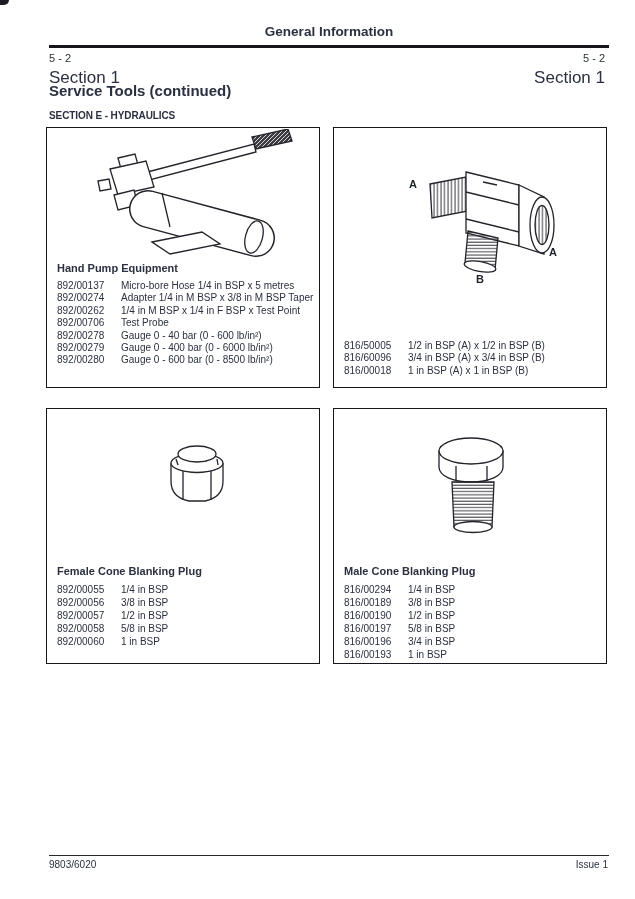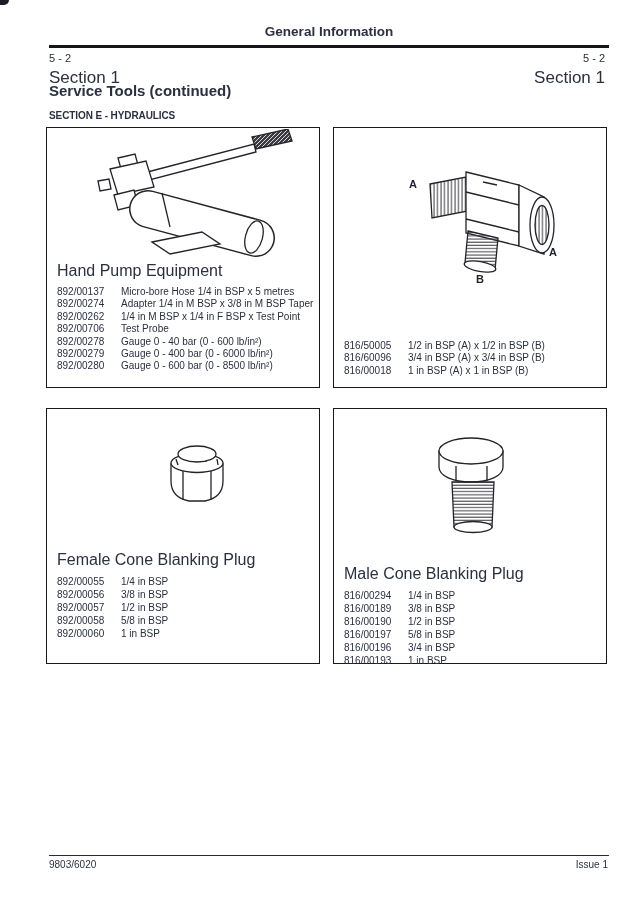--- a/index.html
+++ b/index.html
@@ -13,21 +13,21 @@
   .thick-rule{left:49px;width:560px;top:45px;height:3px;background:#15151a;}
   .pageno{font-size:11px;top:52px;}
   .doc-title{left:49px;top:82px;font-weight:bold;font-size:15px;}
   .doc-subtitle{left:49px;top:110px;font-weight:bold;font-size:10px;letter-spacing:-0.1px;}
   .panel{position:absolute;border:1.5px solid #17171c;background:#fff;box-sizing:border-box;}
   .p-topleft{left:46px;top:127px;width:274px;height:261px;}
   .p-topright{left:333px;top:127px;width:274px;height:261px;}
   .p-botleft{left:46px;top:408px;width:274px;height:256px;}
   .p-botright{left:333px;top:408px;width:274px;height:256px;}
   .plist{position:absolute;left:10px;right:4px;}
-  .phead{font-weight:normal;font-size:16px;margin:0 0 6px 0;}
+  .phead{font-weight:bold;font-size:11px;margin:0 0 6px 0;}
   .prow{font-size:10px;line-height:12.4px;white-space:nowrap;}
   .prow-b{font-size:10px;line-height:13px;white-space:nowrap;}
   .part{display:inline-block;width:64px;}
   .footer-rule{left:49px;width:560px;top:855px;height:1px;background:#2a2a30;}
   .footer-text{font-size:10px;top:859px;}
   .scan-mark{left:0;top:0;width:9px;height:5px;background:#1c1c22;border-bottom-right-radius:5px;}
   svg{position:absolute;}
   svg text{font-family:"Liberation Sans",sans-serif;font-weight:bold;font-size:11px;fill:#1d212b;}
 </style>
 </head>
@@ -131,21 +131,21 @@
 
       <ellipse cx="38" cy="24" rx="26" ry="9.5"></ellipse>
       <line x1="17" y1="20" x2="19" y2="26"></line>
       <line x1="30" y1="17" x2="31" y2="23"></line>
       <line x1="46" y1="17" x2="47" y2="23"></line>
       <line x1="58" y1="20" x2="59" y2="26"></line>
 
       <ellipse cx="38" cy="15" rx="19" ry="8"></ellipse>
     </g>
   </svg>
-  <div class="plist" style="top:142px;">
+  <div class="plist" style="top:156px;">
     <div class="phead">Female Cone Blanking Plug</div>
     <div class="prow-b"><span class="part">892/00055</span><span>1/4 in BSP</span></div>
     <div class="prow-b"><span class="part">892/00056</span><span>3/8 in BSP</span></div>
     <div class="prow-b"><span class="part">892/00057</span><span>1/2 in BSP</span></div>
     <div class="prow-b"><span class="part">892/00058</span><span>5/8 in BSP</span></div>
     <div class="prow-b"><span class="part">892/00060</span><span>1 in BSP</span></div>
   </div>
 </div>
 
 <div class="panel p-botright">

